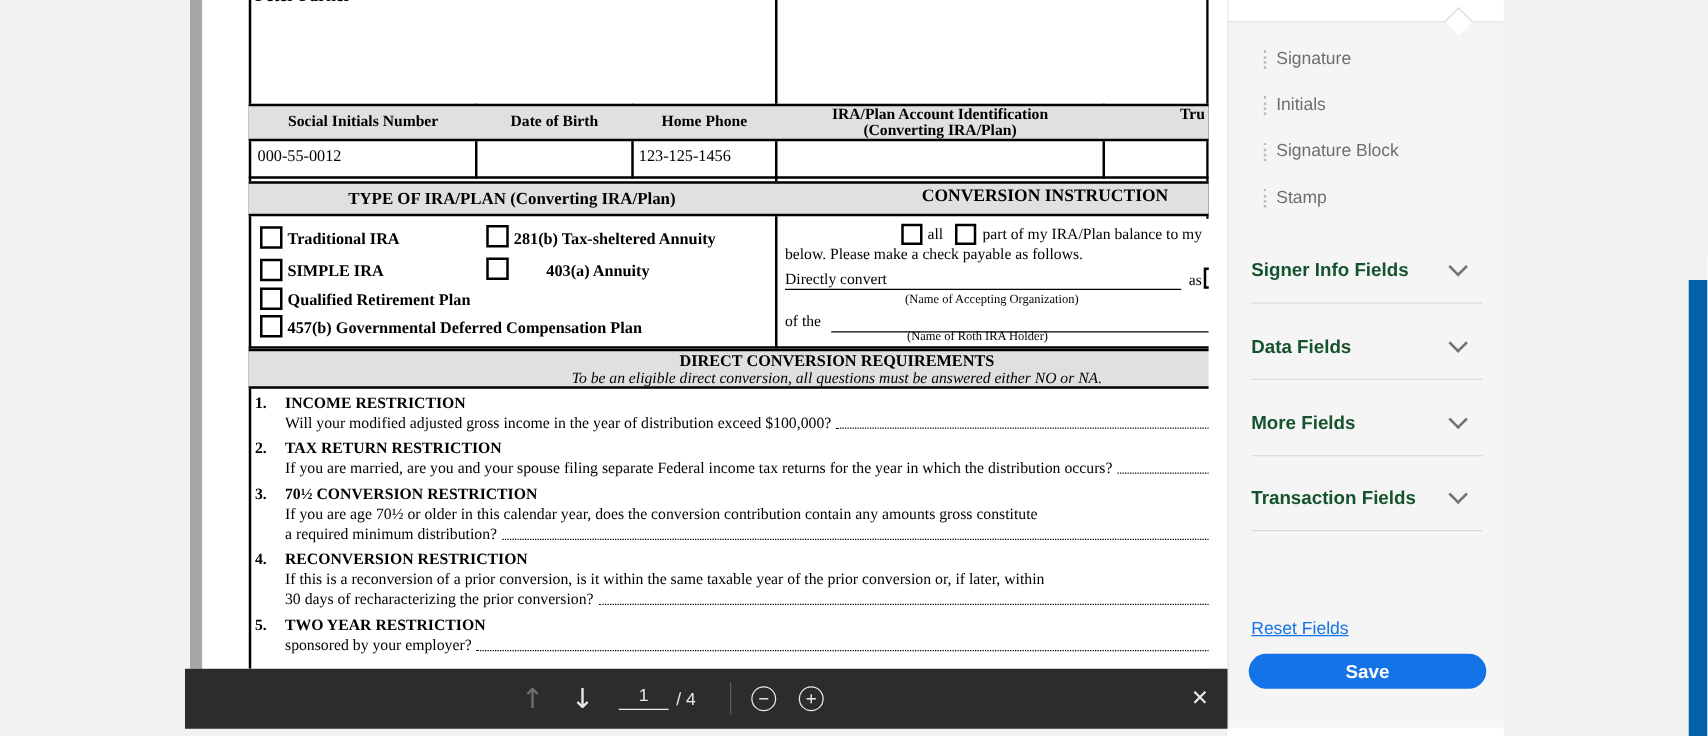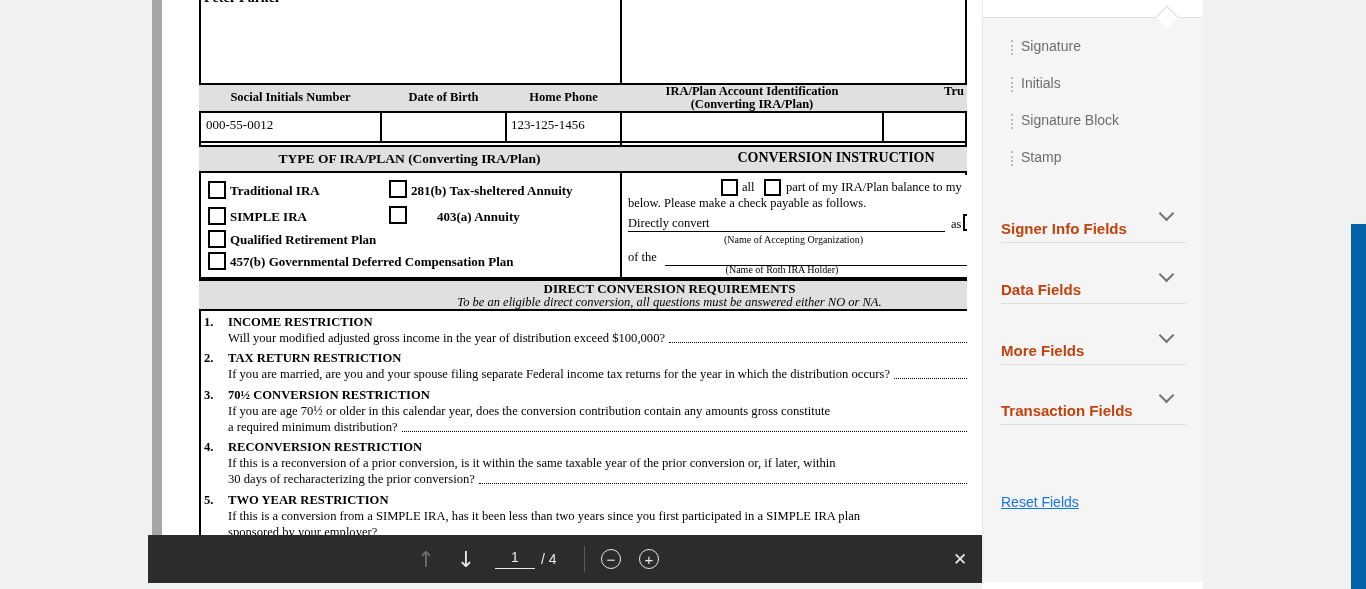--- a/index.html
+++ b/index.html
@@ -31,21 +31,21 @@
   #vthumb{position:absolute;left:4px;top:0;width:10px;height:535px;background:#a6a6a6;}
   
   #sidebar{left:982px;top:0;width:221px;height:582px;background:#f5f5f5;border-left:1px solid #e7e7e7;box-sizing:border-box;}
   #sb-topbar{position:absolute;left:0;top:0;width:100%;height:17px;background:#fff;border-bottom:1px solid #e1e1e1;}
   #sb-caret{position:absolute;left:176px;top:9px;width:15px;height:15px;background:#fff;
             border-left:1px solid #dcdcdc;border-top:1px solid #dcdcdc;transform:rotate(45deg);}
   .sb-item{position:absolute;left:0;width:100%;height:22px;cursor:grab;}
   .drag{position:absolute;left:28px;top:3px;height:15px;width:0;border-left:2px dotted #bcbcbc;}
   .sb-item-lbl{position:absolute;left:38px;top:1px;font-size:14px;color:#6e6e6e;}
   .sb-sec{position:absolute;left:0;width:100%;height:22px;cursor:pointer;}
-  .sb-sec-lbl{position:absolute;left:18px;top:16px;font-size:15px;font-weight:bold;color:#c2410c;}
+  .sb-sec-lbl{position:absolute;left:18px;top:4px;font-size:15px;font-weight:bold;color:#14532d;}
   .chev{position:absolute;left:178px;top:4px;width:9px;height:9px;
         border-right:2px solid #747474;border-bottom:2px solid #747474;transform:rotate(45deg);}
   .sb-sep{position:absolute;left:18px;width:185px;height:1px;background:#dcdcdc;}
   #reset-link{position:absolute;left:18px;top:494px;font-size:14px;color:#1473e6;text-decoration:underline;cursor:pointer;}
   #save-btn{position:absolute;left:16px;top:523px;width:190px;height:28px;border-radius:14px;border:none;
             background:#1473e6;color:#fff;font-size:15px;font-weight:bold;cursor:pointer;
             font-family:"Liberation Sans","DejaVu Sans",sans-serif;}
   #sb-bottom{left:982px;top:582px;width:221px;height:7px;background:#fff;}
   
   #toolbar{left:148px;top:535px;width:834px;height:48px;background:#2c2c2c;}
@@ -184,23 +184,20 @@
         <span>30 days of recharacterizing the prior conversion?</span>
         <i class="leader"></i>
       </div>
   </div>
   <div class="q" style="top:492px;">
     <div class="qtop">
         <span class="qnum">5.</span>
       <span class="qhead">TWO YEAR RESTRICTION</span>
       </div>
     <div class="qline">
-        <span>If this is a conversion from a SIMPLE IRA, has it been less than two years since you first participated in a SIMPLE IRA plan</span>
-      </div>
-    <div class="qline">
         <span>sponsored by your employer?</span>
         <i class="leader"></i>
       </div>
   </div>
 </div>
 
 <div class="abs" id="sidebar">
   <div id="sb-topbar"></div>
   <div id="sb-caret"></div>
 
@@ -236,20 +233,21 @@
     <span class="chev"></span>
   </div>
   <div class="sb-sep" style="top:364px;"></div>
   <div class="sb-sec" style="top:386px;">
     <span class="sb-sec-lbl">Transaction Fields</span>
     <span class="chev"></span>
   </div>
   <div class="sb-sep" style="top:424px;"></div>
 
   <a id="reset-link">Reset Fields</a>
+  <button id="save-btn">Save</button>
 </div>
 <div class="abs" id="sb-bottom"></div>
 
 <div class="abs" id="toolbar">
   <button class="tb" id="tb-up">
     <span>↑</span>
   </button>
   <button class="tb" id="tb-down">
     <span>↓</span>
   </button>

